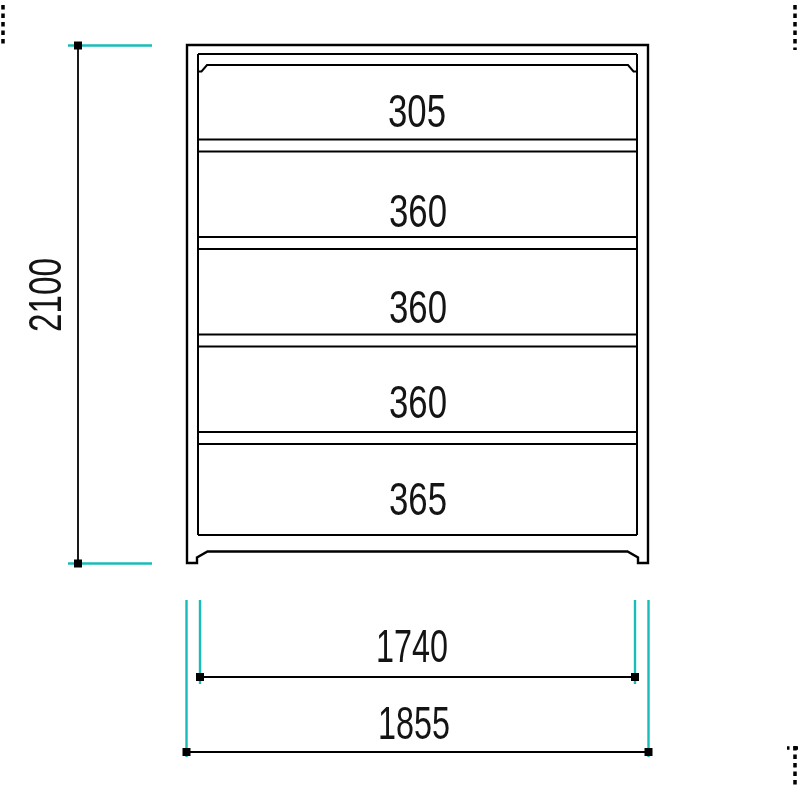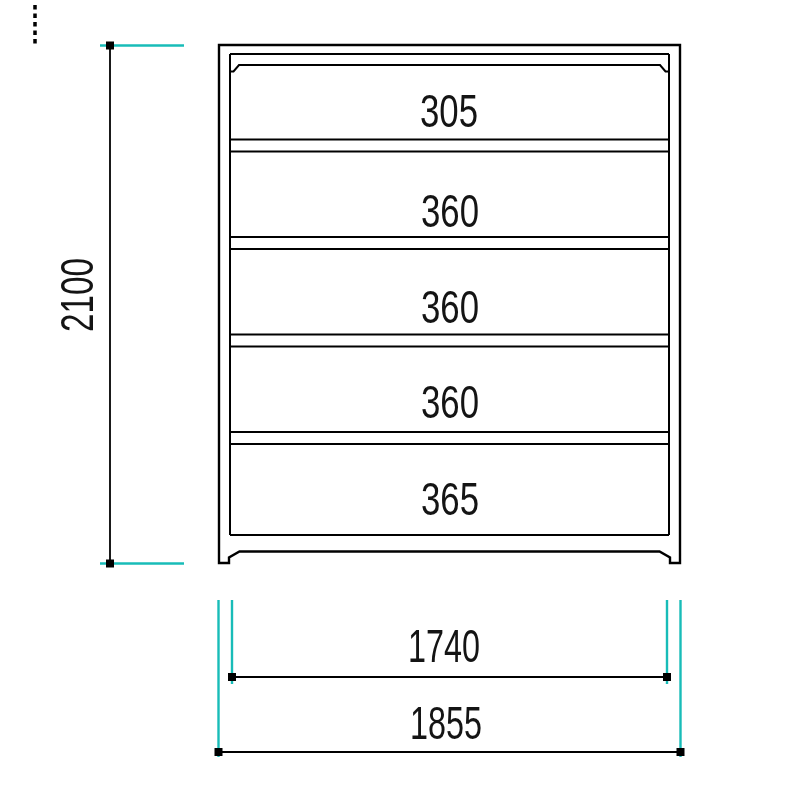--- a/index.html
+++ b/index.html
@@ -12,21 +12,20 @@
     margin: 0;
     padding: 0;
     background: var(--color-background);
   }
   .canvas {
     position: relative;
     width: 716px;
     height: 800px;
     background: var(--color-background);
     font-family: "Liberation Sans", sans-serif;
-    padding-left: 32px;
   }
   svg { display: block; }
   .ln {
     stroke: var(--color-line);
     fill: none;
   }
   .ext {
     stroke: var(--color-extension);
     fill: none;
     stroke-width: 2.4;

